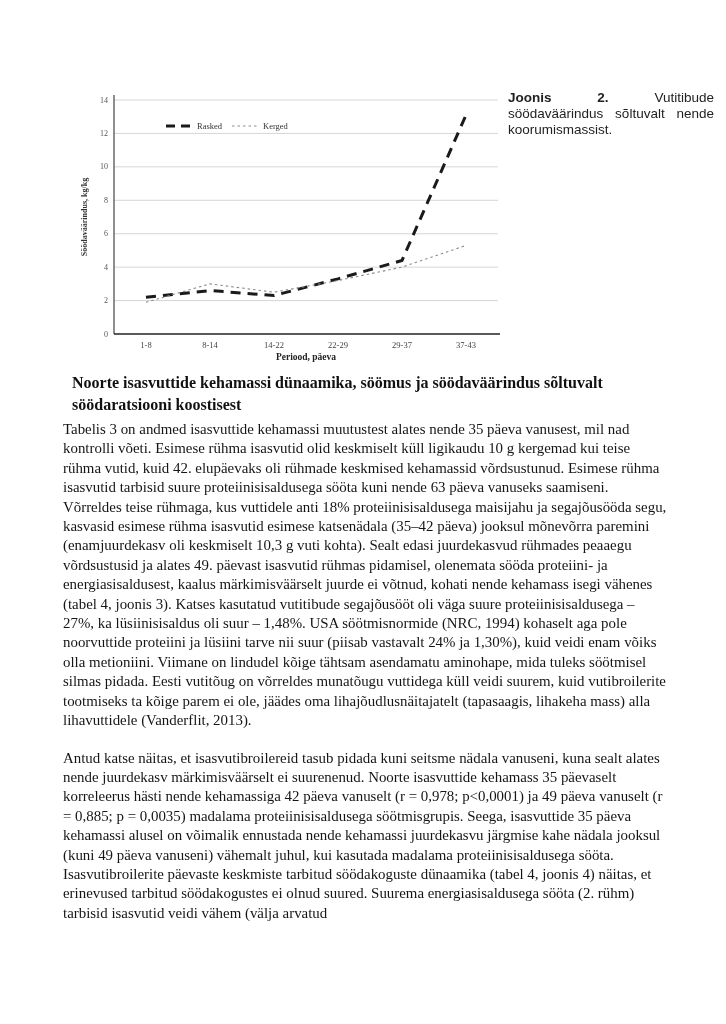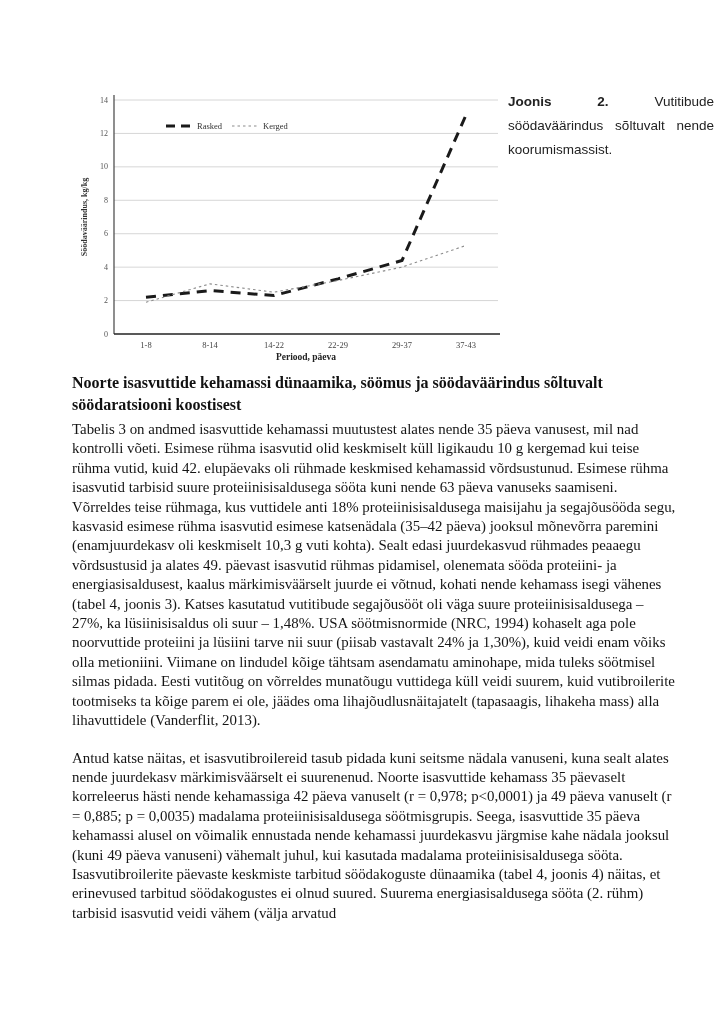--- a/index.html
+++ b/index.html
@@ -21,40 +21,40 @@
     display: flex;
     align-items: flex-start;
   }
   .chart-wrap { margin-top: 12px; flex: 0 0 auto; }
   .chart-wrap svg { display: block; }
   .fig-caption {
     flex: 1 1 auto;
     margin-left: 4px;
     font-family: "Liberation Sans", sans-serif;
     font-size: 13.5px;
-    line-height: 24px;
+    line-height: 16px;
     text-align: justify;
     color: #222;
   }
   .fig-caption b { font-weight: 700; }
   .section-heading {
     position: absolute;
     top: 372px;
     left: 72px;
     width: 576px;
     margin: 0;
     font-size: 16px;
     font-weight: bold;
     line-height: 21.5px;
     color: #111;
   }
   .body-text {
     position: absolute;
     top: 420px;
-    left: 72px;
+    left: 63px;
     width: 604px;
   }
   .body-text p {
     margin: 0 0 18px 0;
     font-size: 14.9px;
     line-height: 19.4px;
     text-align: left;
     color: #151515;
   }
 </style>

